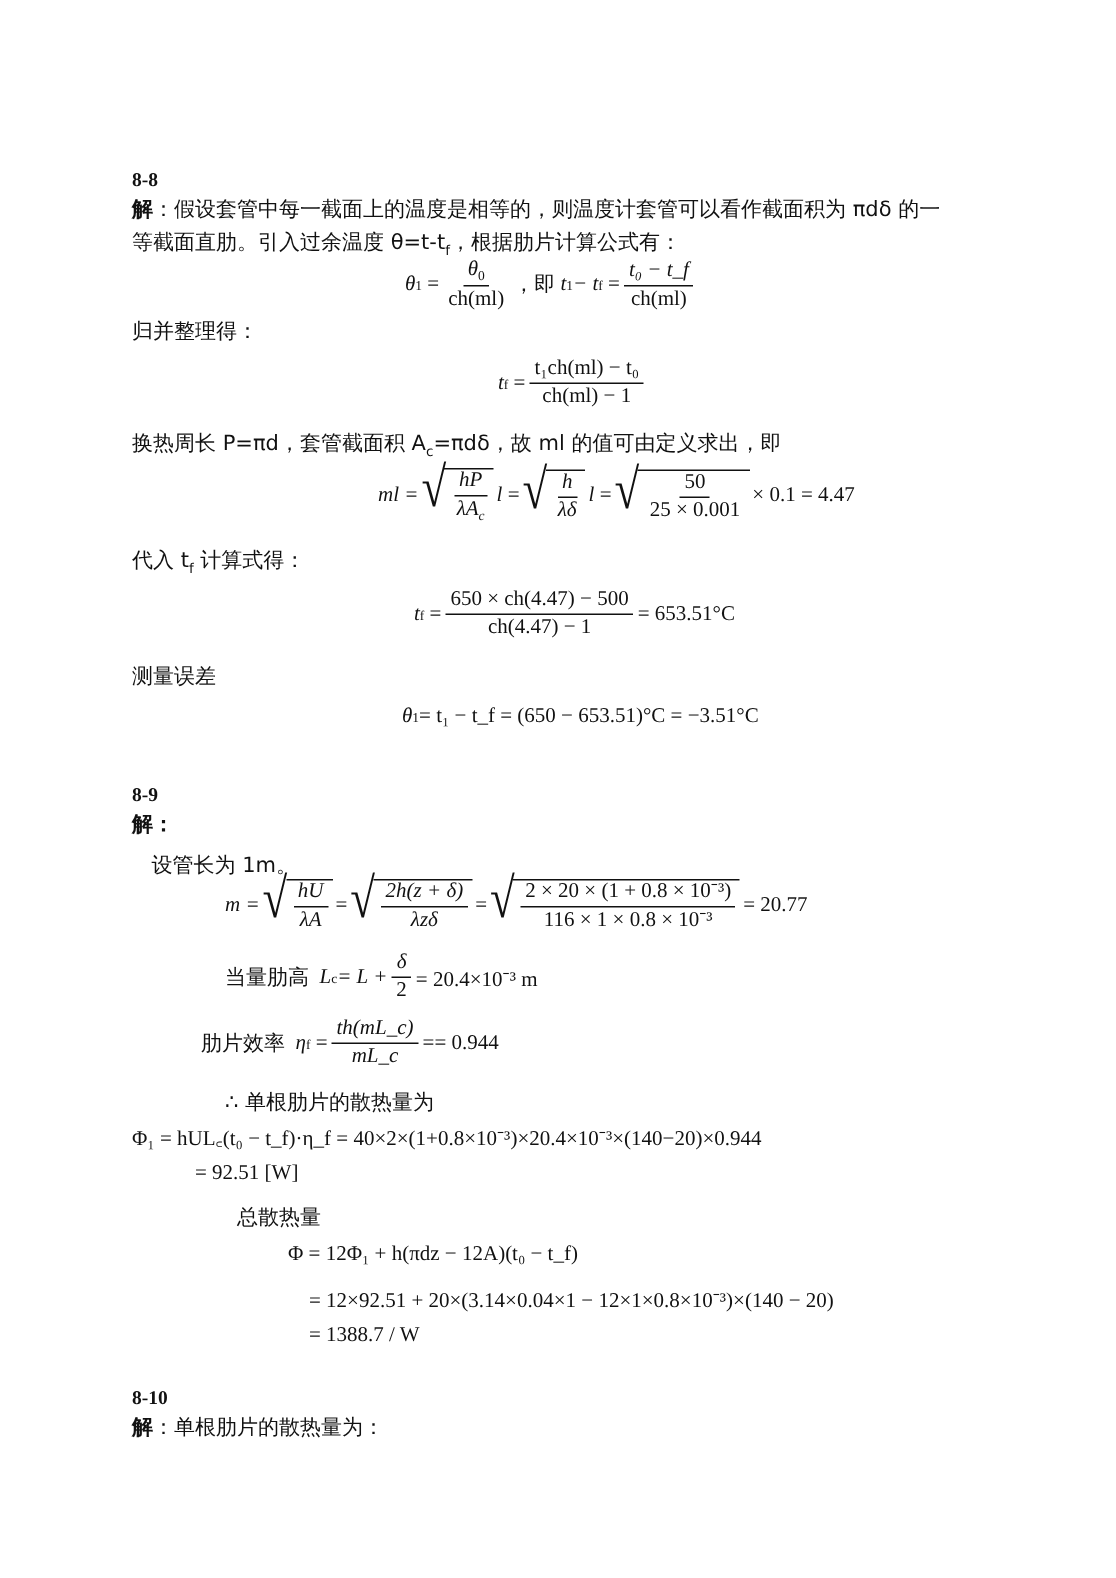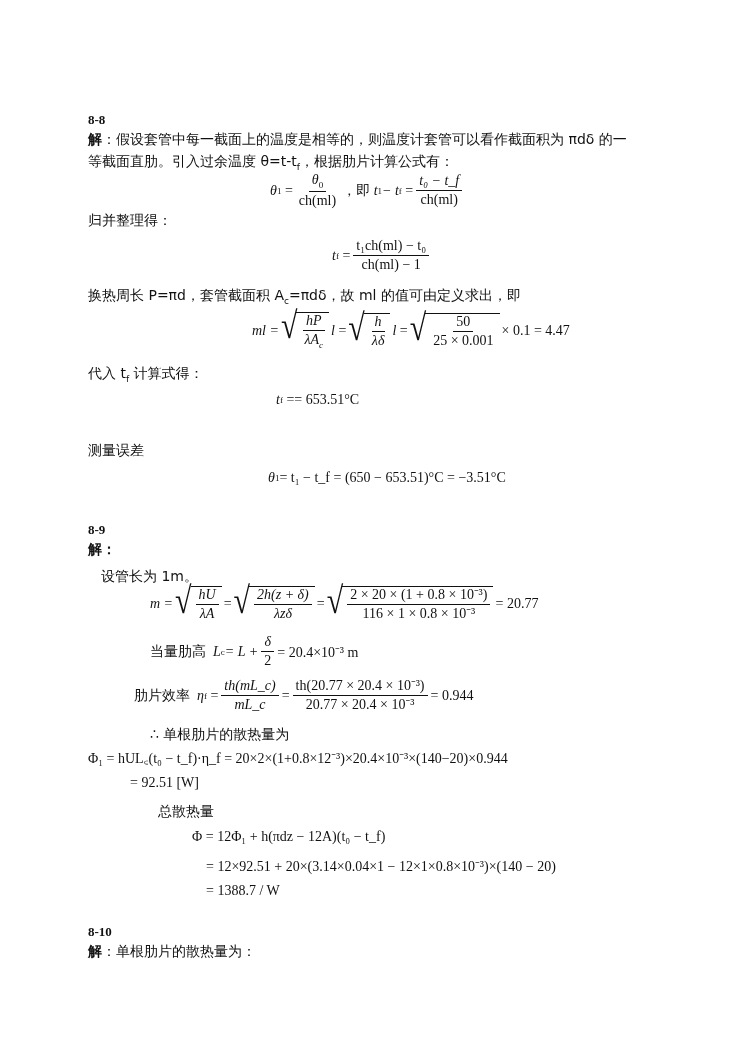--- a/index.html
+++ b/index.html
@@ -89,20 +89,24 @@
     </span>
   <span>× 0.1 = 4.47</span>
 </div>
 
 <div class="abs cjk" style="left:88px;top:365px;">
   <span>代入 t</span><sub>f</sub><span> 计算式得：</span>
 </div>
 
 <div class="abs eq" style="left:276px;top:392px;">
   <i>t</i><sub>f</sub>&nbsp;=
+  <span class="frac">
+    <span class="num">650 × ch(4.47) − 500</span>
+    <span class="den">ch(4.47) − 1</span>
+  </span>
   <span>= 653.51°C</span>
 </div>
 
 <div class="abs cjk" style="left:88px;top:442px;">测量误差</div>
 
 <div class="abs eq" style="left:268px;top:470px;">
   <i>θ</i>
     <sub>1</sub>
     <span> = t₁ − t_f = (650 − 653.51)°C = −3.51°C</span>
 </div>
@@ -153,29 +157,25 @@
   <span> = 20.4×10⁻³ m</span>
 </div>
 
 <div class="abs eq" style="left:134px;top:678px;">
   <span class="cjk">肋片效率</span>&nbsp;&nbsp;
   <i>η</i><sub>f</sub>&nbsp;=
   <span class="frac">
       <span class="num it">th(mL_c)</span>
       <span class="den it">mL_c</span>
     </span>=
-  <span class="frac">
-      <span class="num">th(20.77 × 20.4 × 10⁻³)</span>
-      <span class="den">20.77 × 20.4 × 10⁻³</span>
-    </span>
   <span>= 0.944</span>
 </div>
 
 <div class="abs cjk" style="left:150px;top:726px;">∴  单根肋片的散热量为</div>
-<div class="abs eq" style="left:88px;top:748px;">Φ₁ = hUL꜀(t₀ − t_f)·η_f = 20×2×(1+0.8×12⁻³)×20.4×10⁻³×(140−20)×0.944</div>
+<div class="abs eq" style="left:88px;top:748px;">Φ₁ = hUL꜀(t₀ − t_f)·η_f = 40×2×(1+0.8×10⁻³)×20.4×10⁻³×(140−20)×0.944</div>
 <div class="abs eq" style="left:130px;top:775px;">= 92.51 [W]</div>
 
 <div class="abs cjk" style="left:158px;top:803px;">总散热量</div>
 <div class="abs eq" style="left:192px;top:829px;">Φ = 12Φ₁ + h(πdz − 12A)(t₀ − t_f)</div>
 <div class="abs eq" style="left:206px;top:856px;">= 12×92.51 + 20×(3.14×0.04×1 − 12×1×0.8×10⁻³)×(140 − 20)</div>
 <div class="abs eq" style="left:206px;top:883px;">= 1388.7 / W</div>
 
 <div class="abs h" style="left:88px;top:924px;">8-10</div>
 <div class="abs cjk" style="left:88px;top:943px;">
   <span class="b">解</span><span>：单根肋片的散热量为：</span>

